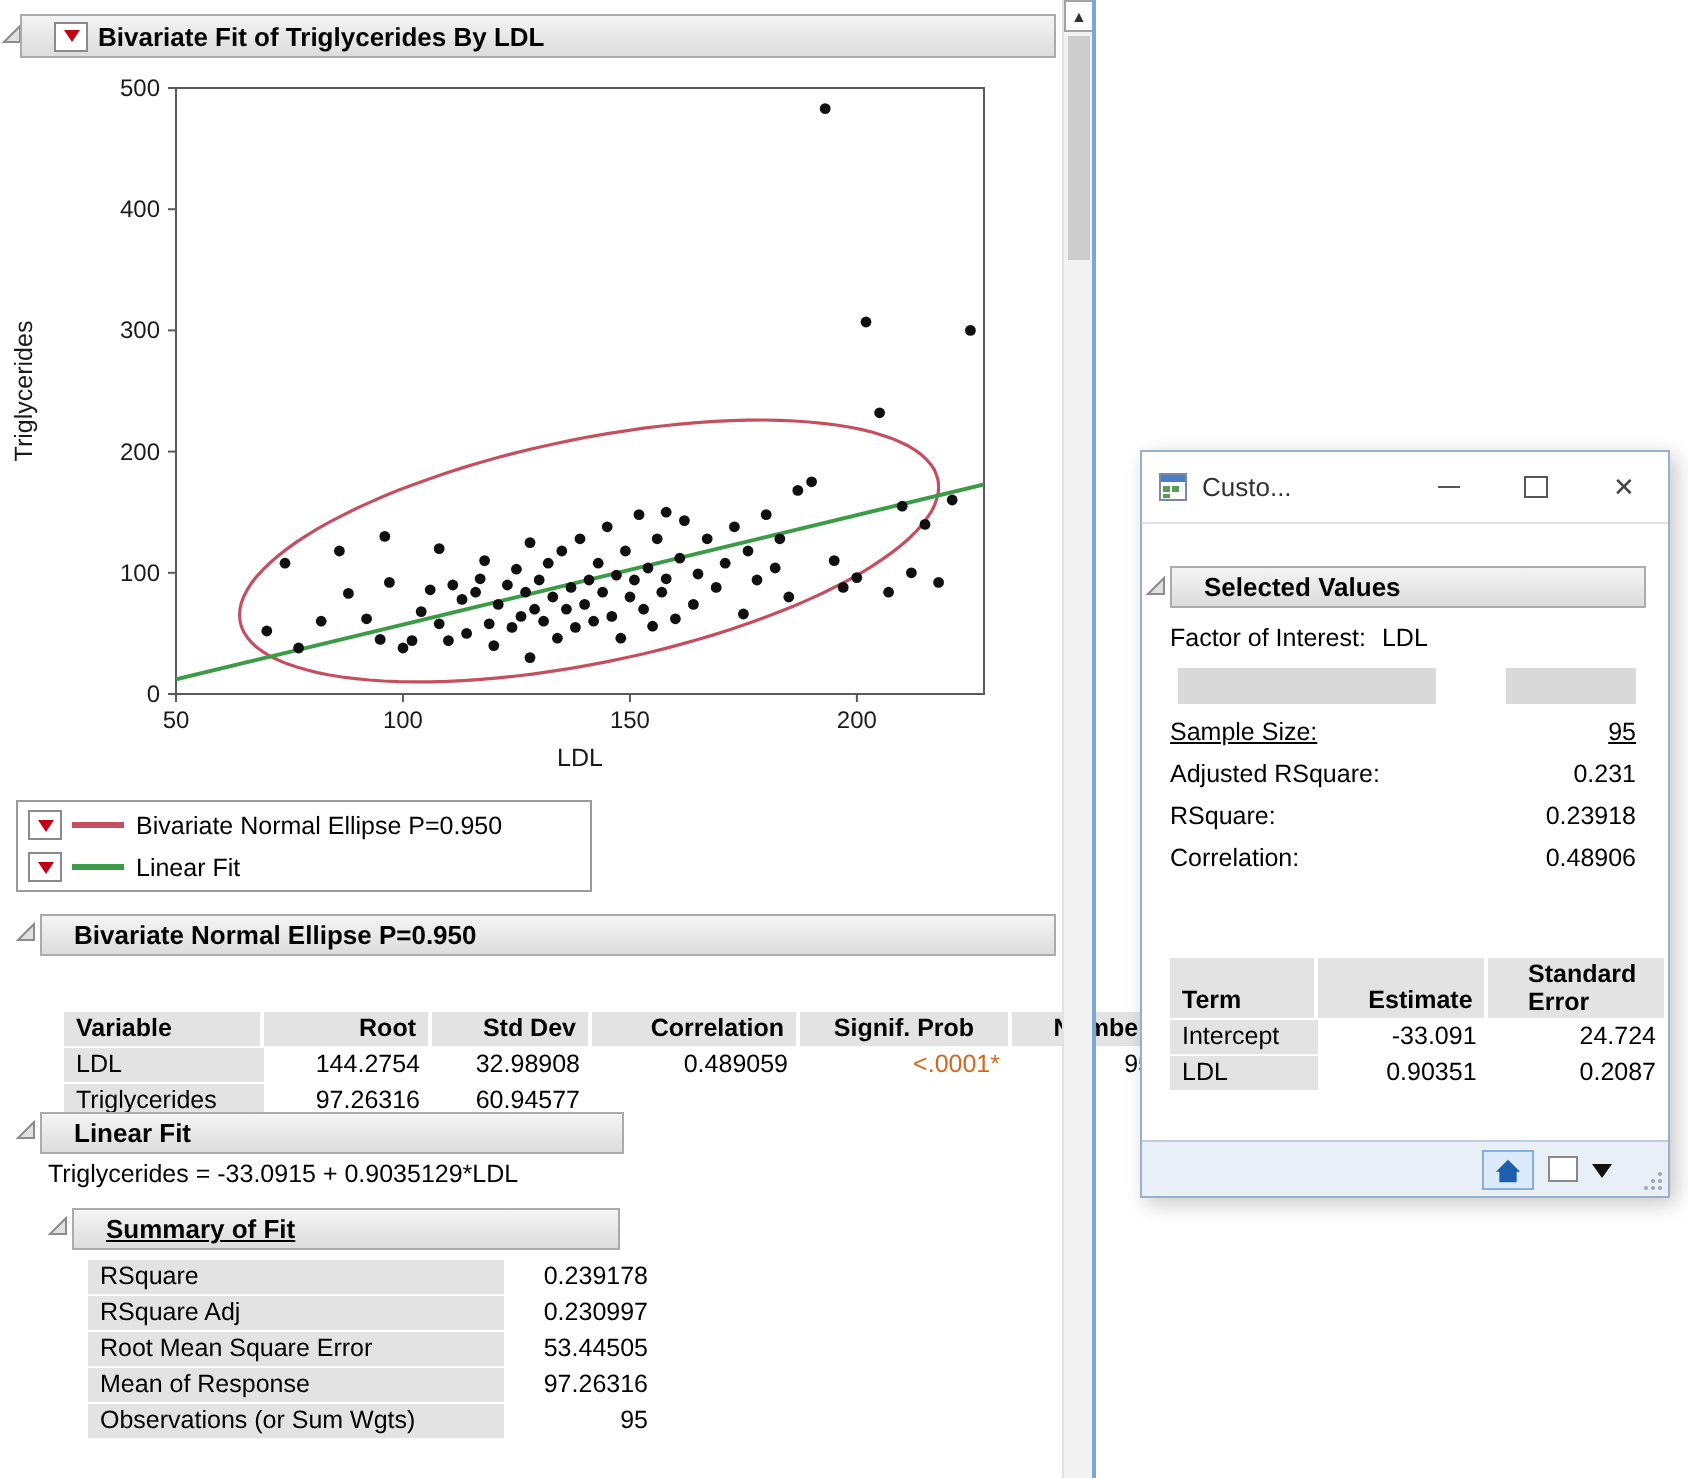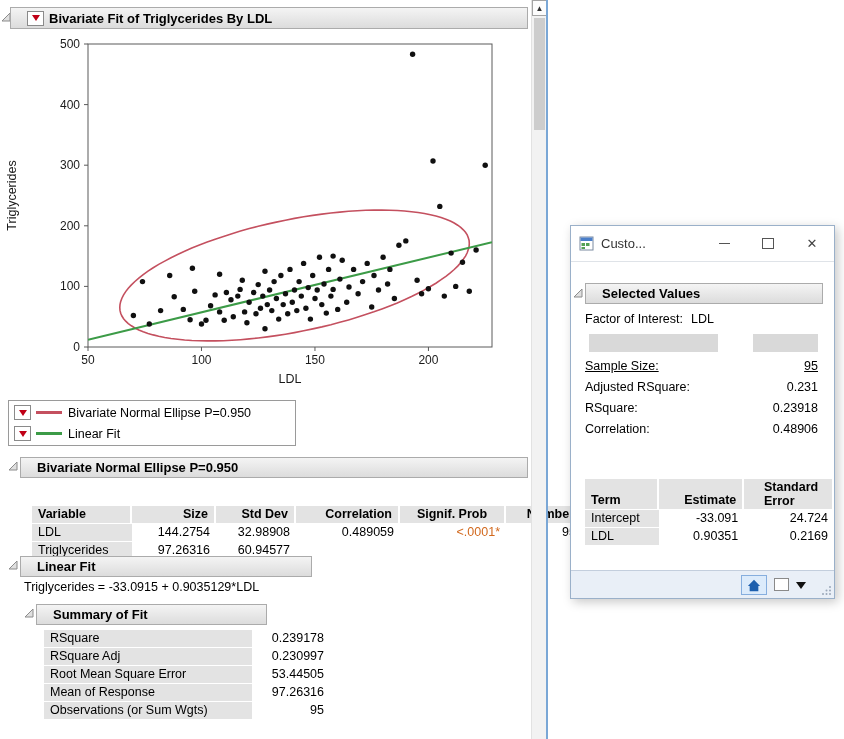--- a/index.html
+++ b/index.html
@@ -238,21 +238,21 @@
       <path d="M9 1 L9 9 L1 9 Z" fill="#e0e0e0" stroke="#8c8c8c"></path>
     </svg>
   <div class="jmp-bar" style="left:20px;top:457px;width:508px;">
     <span>Bivariate Normal Ellipse P=0.950</span>
   </div>
 
   <table style="position:absolute;left:32px;top:483px;margin-top:23px;">
     <tbody>
         <tr>
       <th class="lft" style="width:86px;">Variable</th>
-      <th style="width:70px;">Size</th>
+      <th style="width:70px;">Root</th>
       <th style="width:66px;">Std Dev</th>
       <th style="width:90px;">Correlation</th>
       <th style="width:92px;text-align:center;">Signif. Prob</th>
       <th style="width:62px;">Number</th>
     </tr>
     <tr>
       <td class="rowhead">LDL</td>
       <td class="num">144.2754</td>
       <td class="num">32.98908</td>
       <td class="num">0.489059</td>
@@ -275,21 +275,21 @@
     </svg>
   <div class="jmp-bar" style="left:20px;top:556px;width:292px;">
     <span>Linear Fit</span>
   </div>
 
   <div class="eq-text">Triglycerides = -33.0915 + 0.9035129*LDL</div>
 
   <svg class="disc" style="left:24px;top:608px;" viewBox="0 0 10 10">
       <path d="M9 1 L9 9 L1 9 Z" fill="#e0e0e0" stroke="#8c8c8c"></path>
     </svg>
-  <div class="jmp-bar" style="left:36px;top:604px;width:231px;">
+  <div class="jmp-bar" style="left:36px;top:604px;width:274px;text-decoration:underline;">
     <span>Summary of Fit</span>
   </div>
 
   <table style="position:absolute;left:44px;top:629px;">
     <tbody>
         <tr>
       <td class="rowhead" style="width:196px;">RSquare</td>
       <td class="num" style="width:66px;">0.239178</td>
     </tr>
     <tr>
@@ -382,21 +382,21 @@
             </th>
       </tr>
       <tr>
         <td class="rowhead">Intercept</td>
         <td class="num">-33.091</td>
         <td class="num">24.724</td>
       </tr>
       <tr>
         <td class="rowhead">LDL</td>
         <td class="num">0.90351</td>
-        <td class="num">0.2169</td>
+        <td class="num">0.2087</td>
       </tr>
     </tbody>
       </table>
 
     <div class="status-bar">
       <div class="home-btn">
         <svg width="14" height="13" viewBox="0 0 16 15">
           <polygon points="8,1 1,8 3,8 3,14 13,14 13,8 15,8" fill="#1d5fae"></polygon>
         </svg>
       </div>

